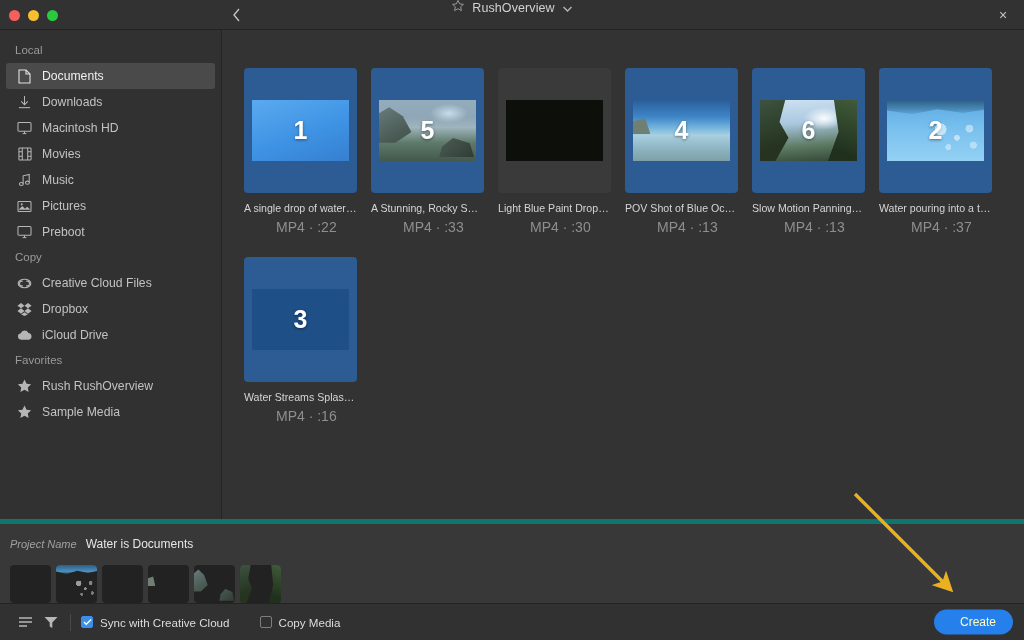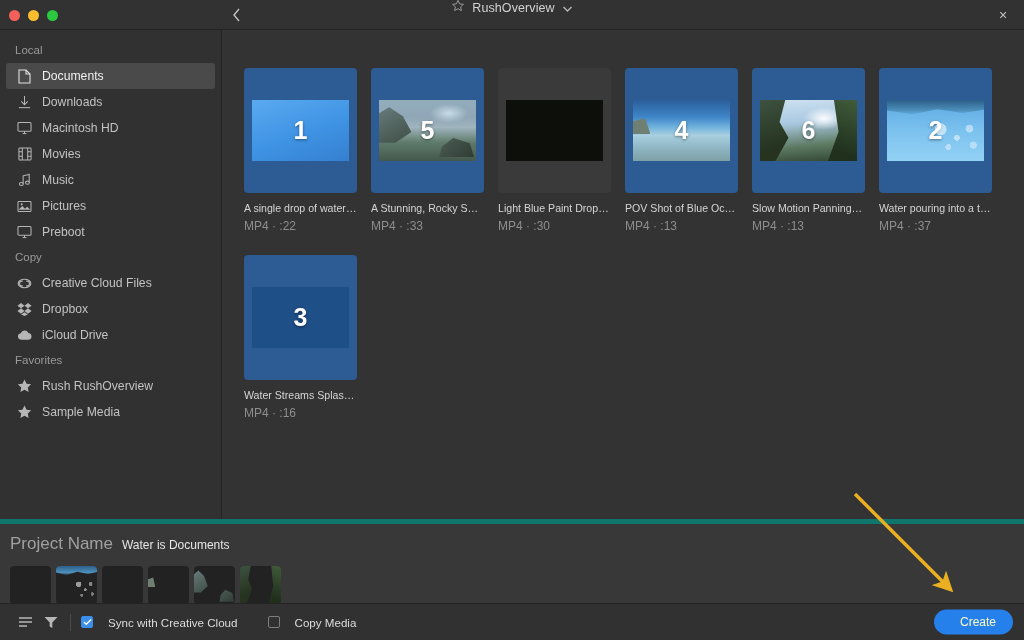--- a/index.html
+++ b/index.html
@@ -111,21 +111,21 @@
     position: relative;
     font-size: 25px; font-weight: bold; color: #ffffff;
     text-shadow: 0 1px 3px rgba(0,0,0,.45);
     line-height: 1;
   }
   .cap-name {
     margin-top: 9px; width: 113px;
     font-size: 10.6px; color: #d5d5d5;
     white-space: nowrap; overflow: hidden; text-overflow: ellipsis;
   }
-  .cap-meta { margin-top: 5px; font-size: 12px; color: #8e8e8e; }
+  .cap-meta { margin-top: 5px; font-size: 14px; color: #8e8e8e; margin-left: 32px; }
 
   
   .img-solidblue { background: linear-gradient(160deg,#5aaaf0 0%,#3f93e4 55%,#357fd0 100%); }
   .img-rocky {
     background:
       radial-gradient(closest-side at 72% 22%, rgba(210,228,240,.85), rgba(210,228,240,0) 70%),
       linear-gradient(180deg,#93adbd 0%,#8fa6b6 28%,#9fb4bd 45%,#5e7a6a 70%,#44584c 100%);
   }
   .img-rocky::before {
     content:""; position:absolute; left:-4%; top:8%; width:52%; height:62%;
@@ -181,21 +181,21 @@
   .img-streams { background: #1f4f87; }
 
   
   .bottom {
     flex: 0 0 79px; height: 79px;
     background: #383838;
     padding: 10px 0 0 10px;
     position: relative;
   }
   .proj-row { display: flex; align-items: baseline; gap: 9px; }
-  .proj-label { font-size: 17px; color: #a0a0a0; }
+  .proj-label { font-size: 11px; color: #a0a0a0; font-style: italic; }
   .proj-value-wrap { position: relative; }
   .proj-value {
     font-size: 12px; color: #e6e6e6;
     padding-bottom: 4px; min-width: 175px; display: inline-block;
   }
   .proj-underline { height: 1px; background: #6e6e6e; width: 180px; }
   .filmstrip { display: flex; gap: 5px; margin-top: 10px; }
   .film {
     width: 41px; height: 38px; border-radius: 4px;
     overflow: hidden; position: relative; background: #222;
@@ -205,21 +205,21 @@
   .toolbar {
     flex: 0 0 37px; height: 37px;
     background: #313131;
     border-top: 1px solid #232323;
     display: flex; align-items: center;
     padding: 0 12px 0 12px;
     position: relative;
   }
   .tb-ico { width: 26px; height: 24px; display: flex; align-items: center; justify-content: center; color: #b7b7b7; }
   .tb-sep { width: 1px; height: 17px; background: #4a4a4a; margin: 0 10px 0 6px; }
-  .check-row { display: flex; align-items: center; gap: 15px; margin-right: 30px; }
+  .check-row { display: flex; align-items: center; gap: 7px; margin-right: 30px; }
   .cbox {
     width: 12px; height: 12px; border-radius: 2px;
     border: 1px solid #7d7d7d; background: transparent;
     display: flex; align-items: center; justify-content: center;
   }
   .cbox.on { background: #3b8eea; border-color: #3b8eea; }
   .cbox svg { display: block; }
   .check-lbl { font-size: 11.6px; color: #dcdcdc; }
   .create-btn {
     position: absolute; right: 11px; top: 50%; transform: translateY(-50%);

